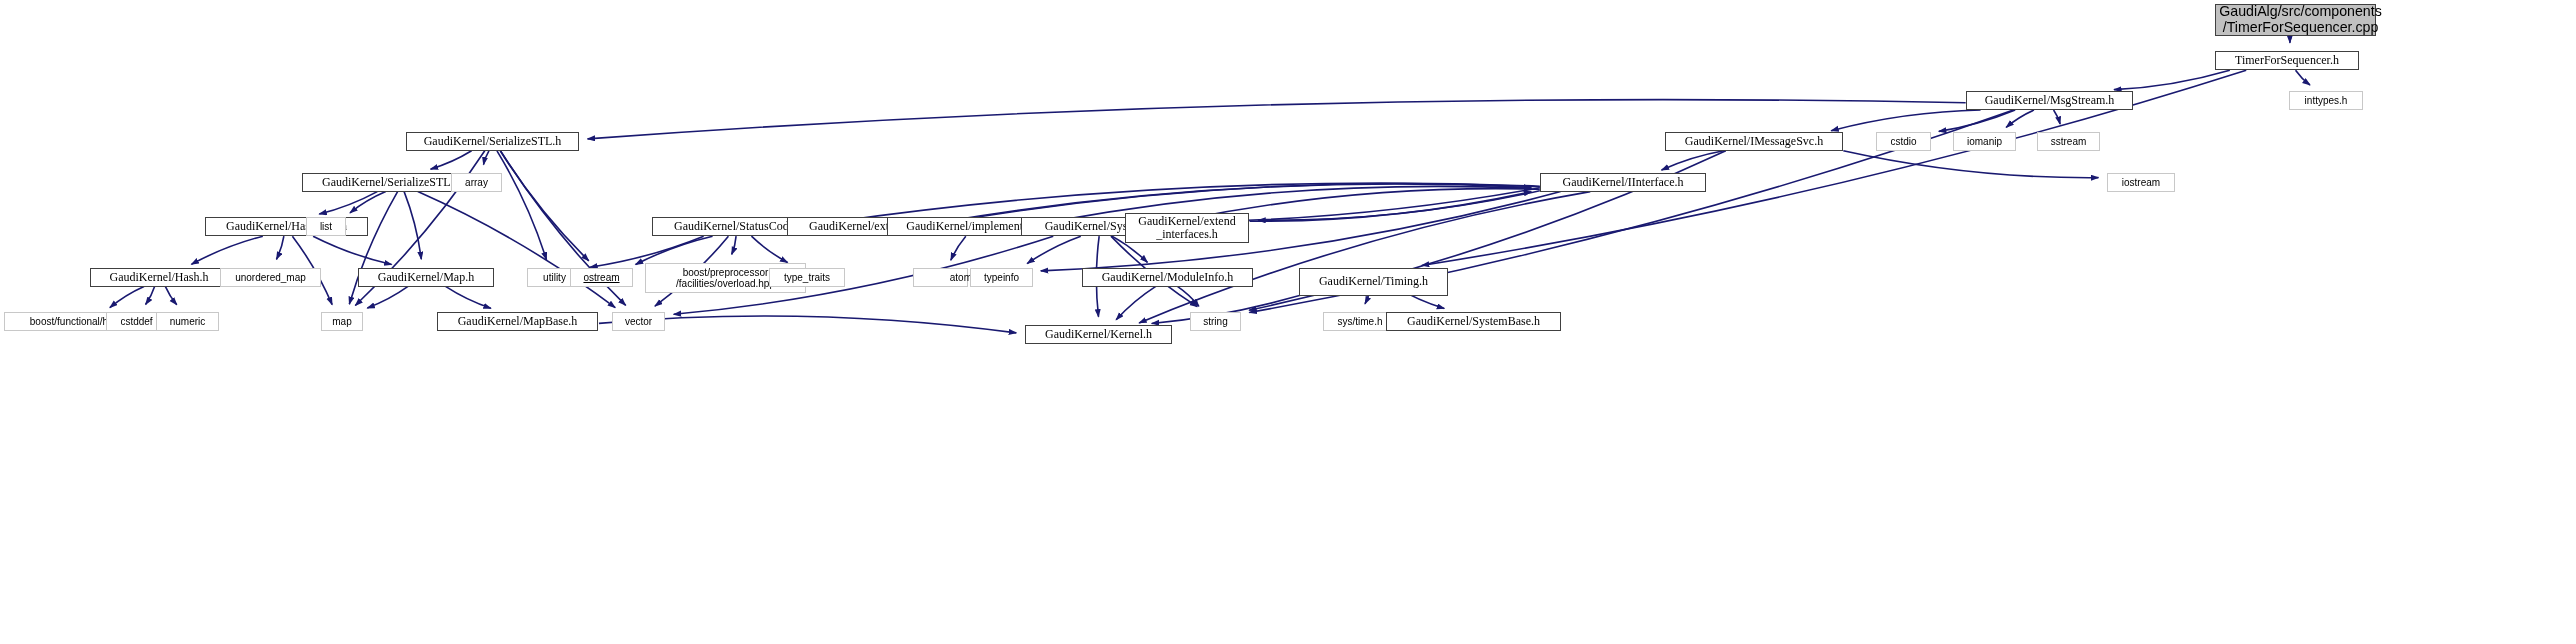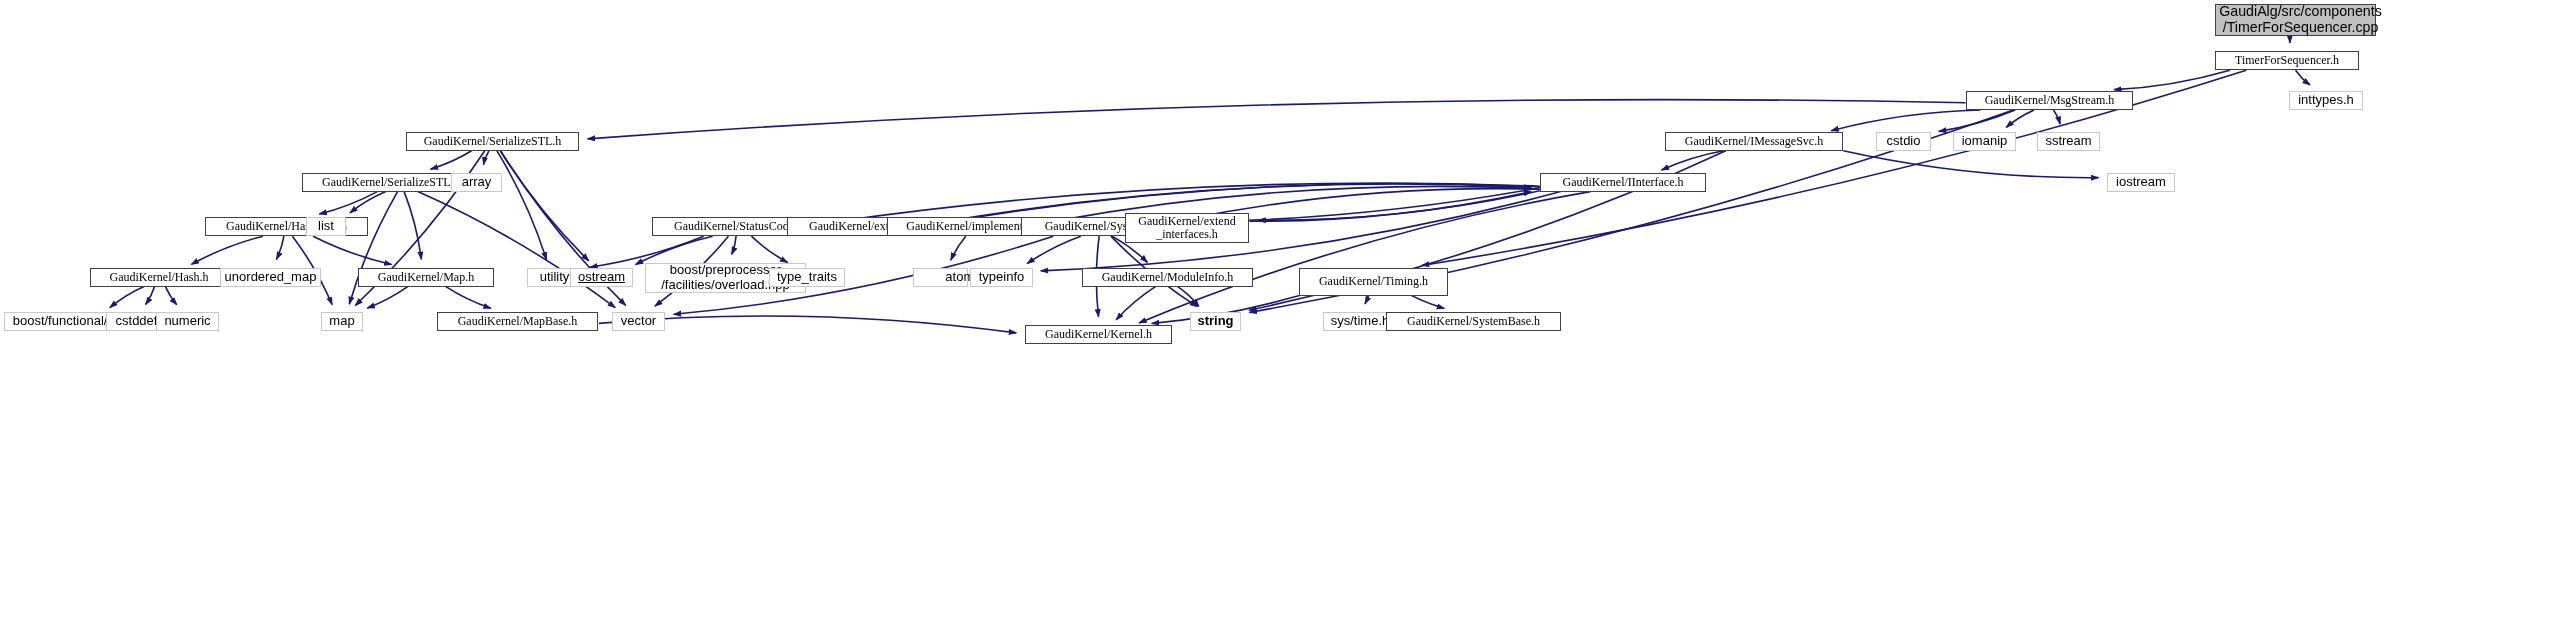--- a/index.html
+++ b/index.html
@@ -1,21 +1,21 @@
 <!DOCTYPE html>
 <html style="font-size:15px"><head>
 <meta charset="utf-8">
 <style>
   html,body{margin:0;padding:0;background:#ffffff;}
   body{font-family:"Liberation Sans","DejaVu Sans",sans-serif;}
   #graph-root{position:relative;width:2576px;height:644px;background:#fff;overflow:hidden;}
   svg#edges{position:absolute;left:0;top:0;width:2576px;height:644px;}
   .node{position:absolute;box-sizing:border-box;display:flex;align-items:center;justify-content:center;
         text-align:center;line-height:1.12;background:#ffffff;color:#000000;white-space:pre-line;}
-  .node.sys{border:0.9px solid #c8c8c8;font-size:13px;align-items:center;}
+  .node.sys{border:0.9px solid #c8c8c8;font-size:10px;align-items:center;}
   .node.hdr{border:1.5px solid #404040;font-size:12px;font-family:Liberation Serif, serif;}
   .node.root{border:1.5px solid #404040;background:#c0c0c0;font-size:14.2px;padding-left:10px;}
   .node span{display:block;padding:0 3.8px;}
 </style>
 </head>
 <body>
 
 <div id="graph-root">
   <svg id="edges" viewBox="0 0 2715 679">
     <defs>
@@ -120,19 +120,19 @@
       <div class="node sys" style="left: 913px; top: 268px; width: 55px; height: 19px; padding-left: 48px;"><span>atomic</span></div>
       <div class="node sys" style="left: 970px; top: 268px; width: 63px; height: 19px;"><span>typeinfo</span></div>
       <div class="node hdr" style="left: 1082px; top: 268px; width: 171px; height: 19px;"><span>GaudiKernel/ModuleInfo.h</span></div>
       <div class="node hdr" style="left: 1299px; top: 268px; width: 149px; height: 28px;"><span>GaudiKernel/Timing.h</span></div>
       <div class="node sys" style="left: 3.8px; top: 312px; width: 166px; height: 19px;"><span>boost/functional/hash.hpp</span></div>
       <div class="node sys" style="left: 106px; top: 312px; width: 61px; height: 19px;"><span>cstddef</span></div>
       <div class="node sys" style="left: 156px; top: 312px; width: 63px; height: 19px;"><span>numeric</span></div>
       <div class="node sys" style="left: 321px; top: 312px; width: 42px; height: 19px;"><span>map</span></div>
       <div class="node hdr" style="left: 437px; top: 312px; width: 161px; height: 19px;"><span>GaudiKernel/MapBase.h</span></div>
       <div class="node sys" style="left: 612px; top: 312px; width: 53px; height: 19px;"><span>vector</span></div>
-      <div class="node sys" style="left: 1190px; top: 312px; width: 51px; height: 19px; font-weight: bold;"><span>string</span></div>
+      <div class="node sys" style="left: 1190px; top: 312px; width: 51px; height: 19px;"><span>string</span></div>
       <div class="node sys" style="left: 1323px; top: 312px; width: 74px; height: 19px;"><span>sys/time.h</span></div>
       <div class="node hdr" style="left: 1386px; top: 312px; width: 175px; height: 19px;"><span>GaudiKernel/SystemBase.h</span></div>
       <div class="node hdr" style="left: 1025px; top: 325px; width: 147px; height: 19px;"><span>GaudiKernel/Kernel.h</span></div>
     </div>
 </div>
 
 
 </body></html>

